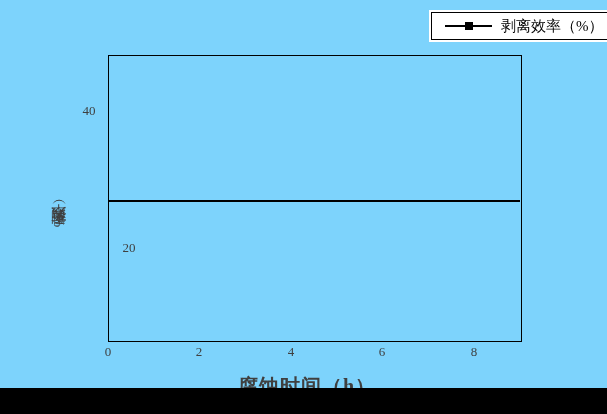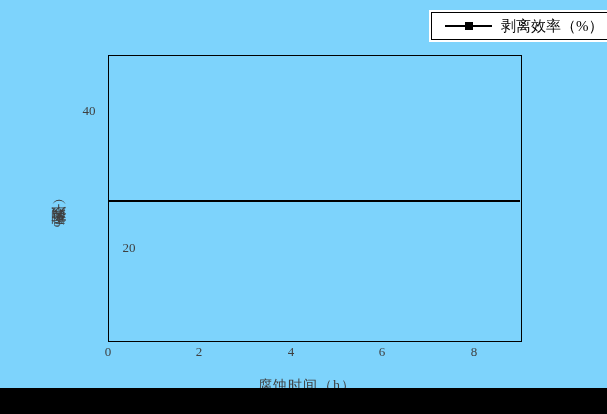--- a/index.html
+++ b/index.html
@@ -35,21 +35,21 @@
   }
   
   .axis-text {
     position: absolute;
     color: #3f3f3f;
     transform: translate(-50%, -50%);
     white-space: nowrap;
     line-height: 1;
   }
   .tick { font-size: 13px; }
-  .xlabel { font-size: 14px; letter-spacing: 1px; }
+  .xlabel { font-size: 20px; letter-spacing: 1px; font-weight: bold; }
   .ylabel {
     font-size: 15px;
     writing-mode: vertical-rl;
     transform: translate(-50%, -50%) rotate(180deg);
     letter-spacing: 2px;
   }
   
   .legend {
     position: absolute;
     left: 431px;

